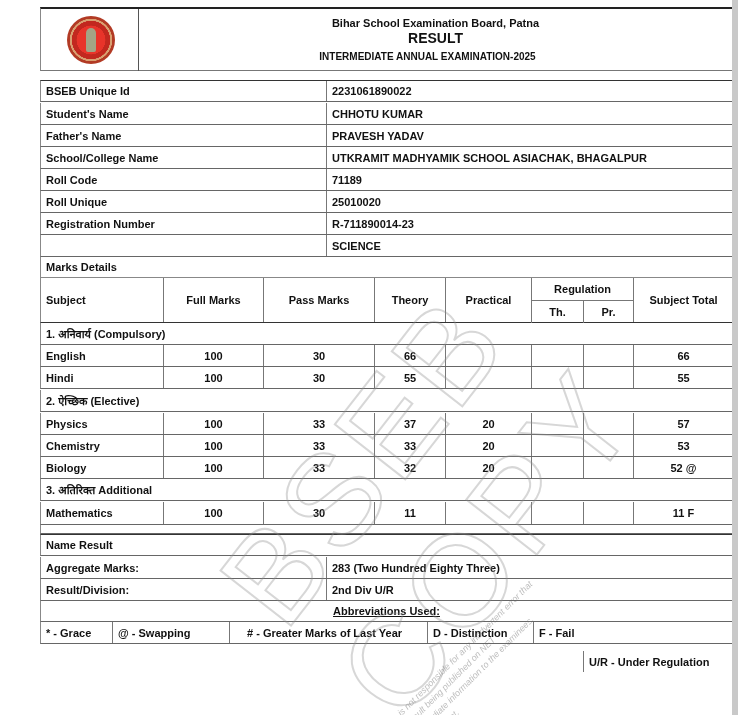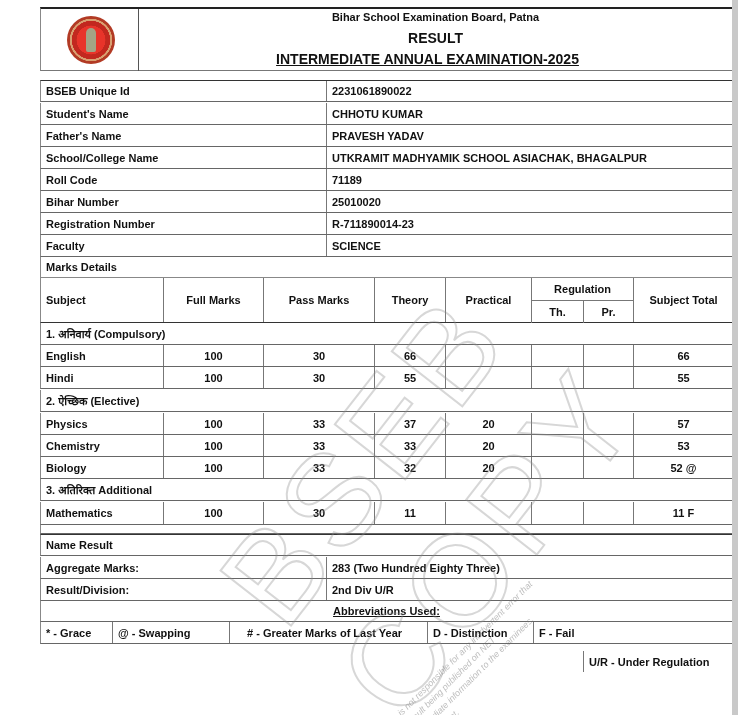--- a/index.html
+++ b/index.html
@@ -11,23 +11,23 @@
   
   .scrollbar { position: absolute; left: 732px; top: 0; width: 6px; height: 715px; background: #c9c9c9; }
 
   
   .header { position: absolute; left: 0; top: 0; width: 692px; height: 64px; border-top: 2px solid #222; border-left: 1px solid #888; border-bottom: 1px solid #777; }
   .logo-cell { position: absolute; left: 0; top: 0; width: 98px; height: 62px; border-right: 1px solid #555; }
   .logo { position: absolute; left: 26px; top: 7px; width: 48px; height: 48px; border-radius: 50%;
           background: radial-gradient(circle at 50% 50%, #e8342a 0 42%, #c2281f 43% 56%, #d9a071 57% 62%, #b23a24 63% 78%, #d7a57a 79% 86%, #8a3b22 87% 100%); }
   .logo-figure { position: absolute; left: 19px; top: 12px; width: 10px; height: 24px; background: #9bb08f; border-radius: 5px 5px 2px 2px; opacity: .9; }
   .title-cell { position: absolute; left: 98px; top: 0; right: 0; height: 62px; text-align: center; }
-  .board { position: absolute; left: 0; right: 0; top: 2px; font-size: 11px; }
+  .board { position: absolute; left: 0; right: 0; top: 8px; font-size: 11px; }
   .result-word { position: absolute; left: 0; right: 0; top: 21px; font-size: 14px; }
-  .exam { position: absolute; left: 0; right: 16px; top: 42px; font-size: 14px; text-decoration: underline; }
+  .exam { position: absolute; left: 0; right: 16px; top: 42px; font-size: 10px; }
 
   
   .row { position: absolute; left: 0; width: 692px; height: 22px; border-left: 1px solid #888; border-bottom: 1px solid #666; font-size: 11px; }
   .cell { position: absolute; top: 0; height: 100%; display: flex; align-items: center; padding-left: 5px; }
   .cell.c { justify-content: center; padding-left: 0; }
   .vline { border-left: 1px solid #777; }
 
   .info-label { left: 0; width: 285px; }
   .info-value { left: 285px; right: 0; }
 
@@ -103,29 +103,28 @@
     </div>
     <div class="row" style="top:140px;">
       <div class="cell info-label">School/College Name</div>
       <div class="cell info-value vline">UTKRAMIT MADHYAMIK SCHOOL ASIACHAK, BHAGALPUR</div>
     </div>
     <div class="row" style="top:162px;">
       <div class="cell info-label">Roll Code</div>
       <div class="cell info-value vline">71189</div>
     </div>
     <div class="row" style="top:184px;">
-      <div class="cell info-label">Bihar Number</div>
+      <div class="cell info-label">Roll Unique</div>
       <div class="cell info-value vline">25010020</div>
     </div>
     <div class="row" style="top:206px;">
       <div class="cell info-label">Registration Number</div>
       <div class="cell info-value vline">R-711890014-23</div>
     </div>
     <div class="row" style="top:228px;">
-      <div class="cell info-label">Faculty</div>
       <div class="cell info-value vline">SCIENCE</div>
     </div>
     <div class="row" style="top:250px; height:20px; border-bottom:none;">
       <div class="cell" style="left:0; right:0;">Marks Details</div>
     </div>
   </div>
 
   <div class="mh">
     <div class="cell col-sub">Subject</div>
     <div class="cell c col-pass vline">Pass Marks</div>

